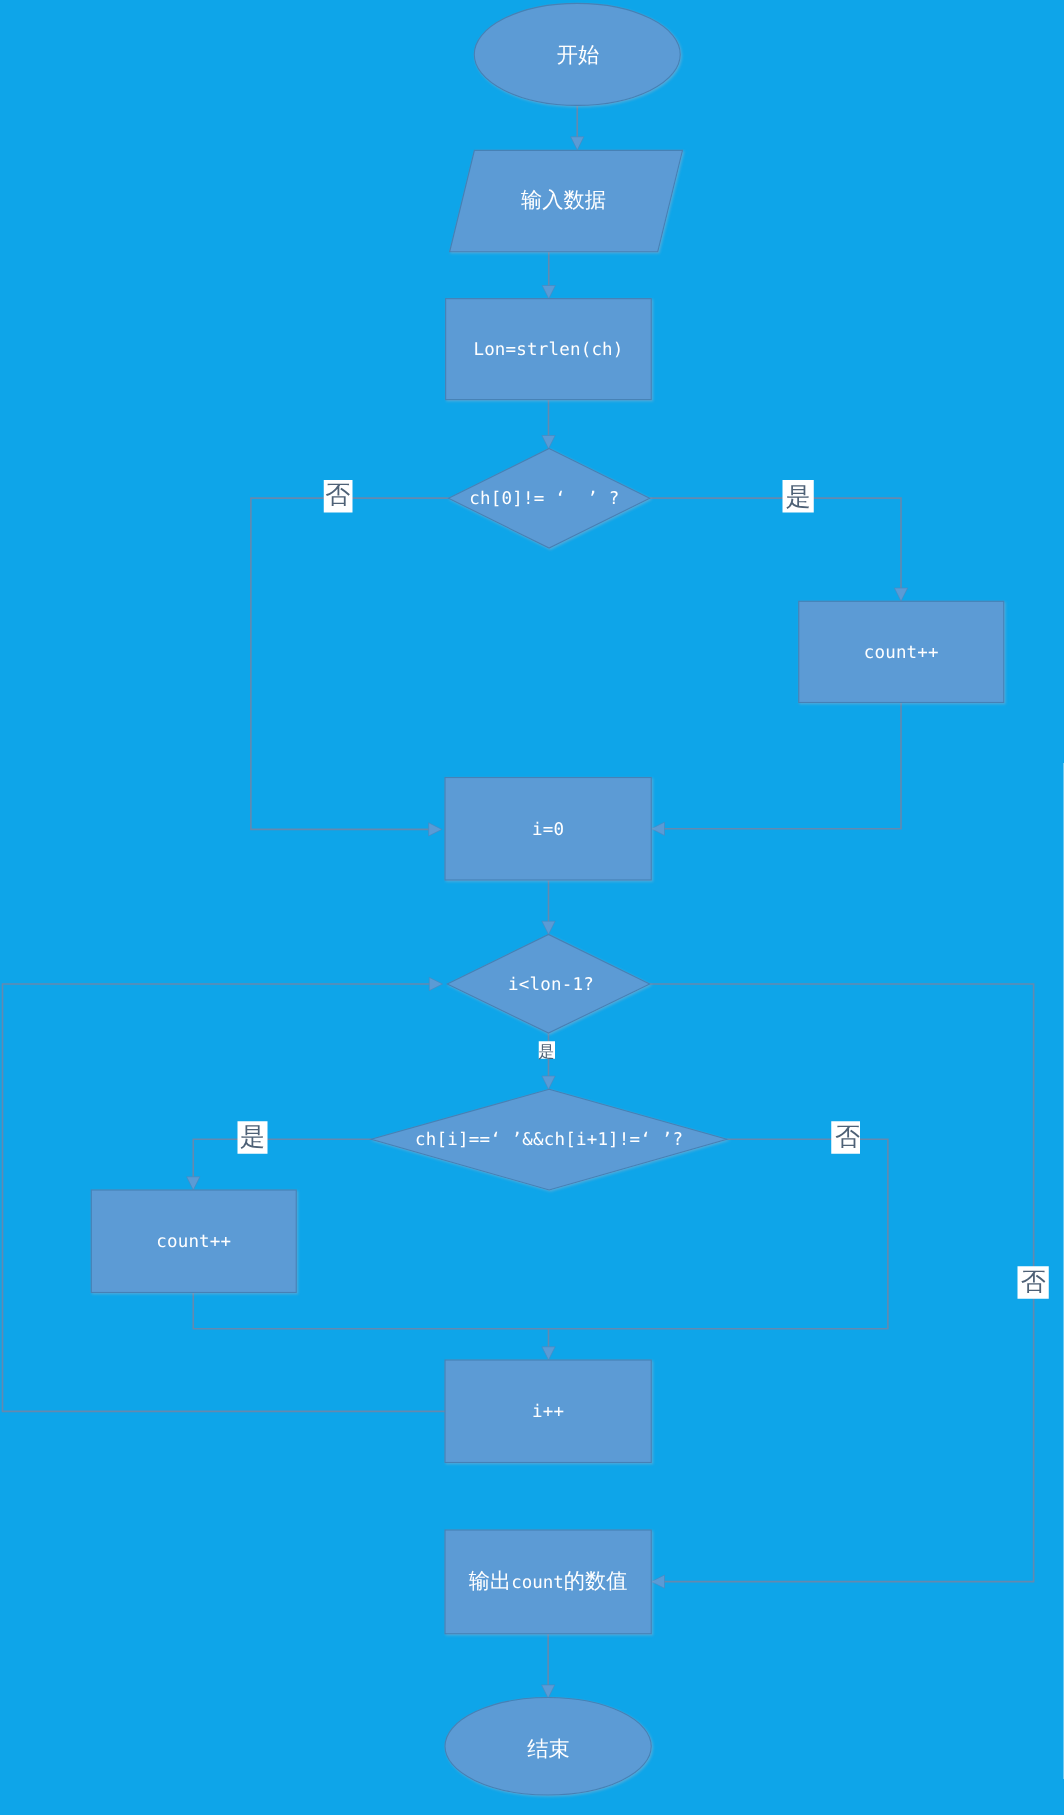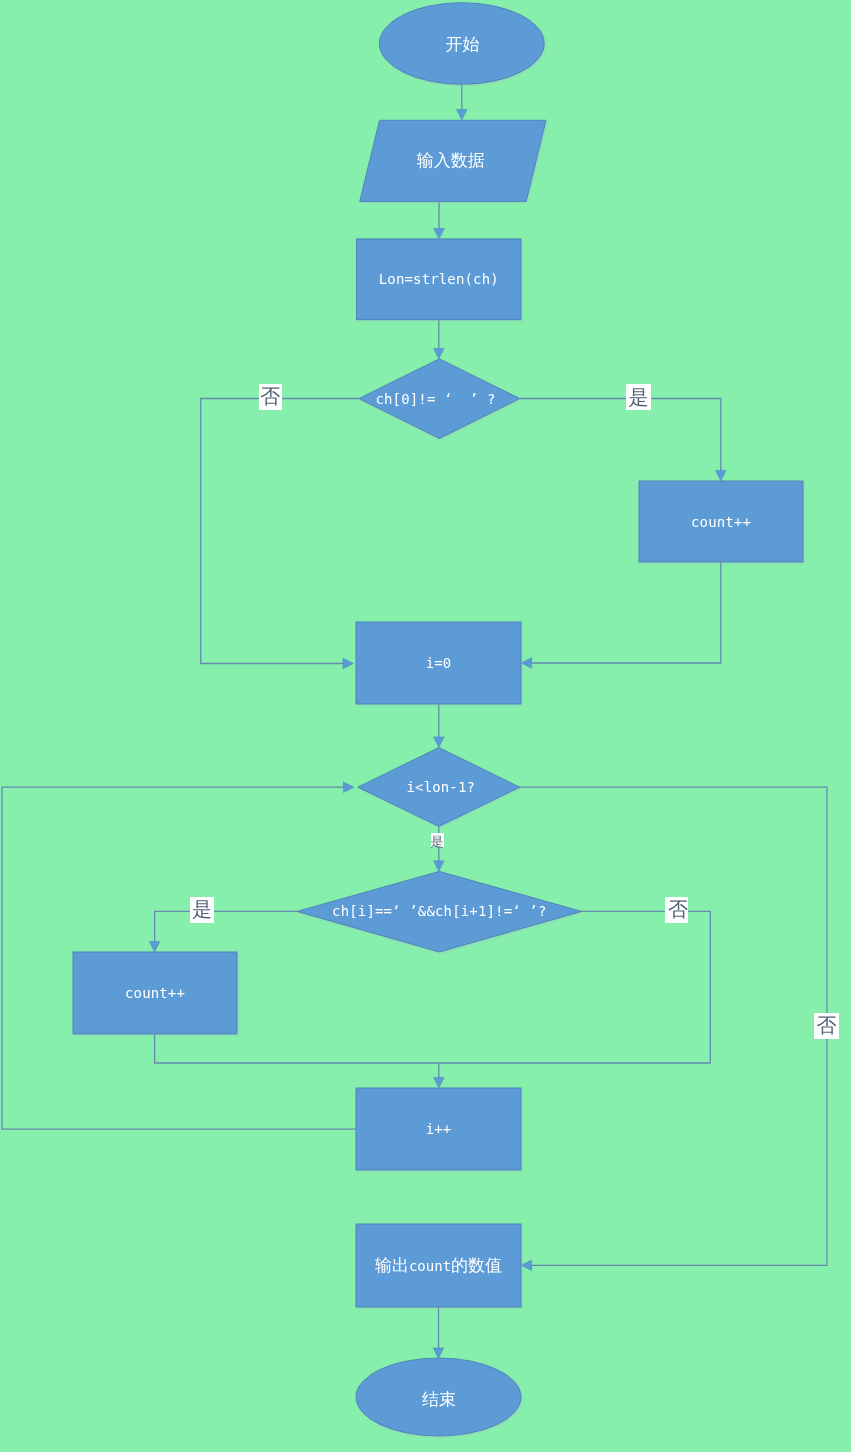--- a/index.html
+++ b/index.html
@@ -1,18 +1,18 @@
 <!DOCTYPE html>
 <html><head>
 <meta charset="utf-8">
 <title>flowchart</title>
 <style>
   html,body{margin:0;padding:0;background:#ffffff;}
   body{width:851px;height:1452px;overflow:hidden;font-family:"Liberation Sans",sans-serif;}
-  #canvas{position:relative;width:851px;height:1452px;background:#86efac;}
+  #canvas{position:relative;width:851px;height:1452px;background:#0ea5e9;}
   svg{display:block;}
   .shape-fill{fill:#5b9bd5;}
   .shape-edge{stroke:#4781b5;stroke-width:0.9;}
   .conn{fill:none;stroke:#6589af;stroke-width:1.3;}
   .arrowfill{fill:#5b9bd5;stroke:#4a86bd;stroke-width:0.5;stroke-linejoin:miter;}
   .node-text{fill:#ffffff;dominant-baseline:middle;text-anchor:middle;}
   .mono{font-family:"DejaVu Sans Mono",monospace;font-size:14px;letter-spacing:0.15px;white-space:pre;}
   .cjk{font-family:"Liberation Serif",serif;font-size:17px;}
   .cjk .lat{font-family:"DejaVu Sans Mono",monospace;font-size:14px;}
   .branch-label{fill:#4e6176;font-family:"Liberation Serif",serif;font-size:20px;text-anchor:middle;}

